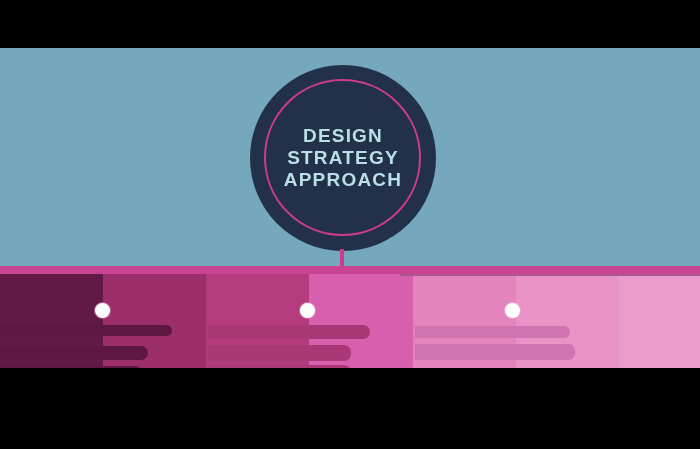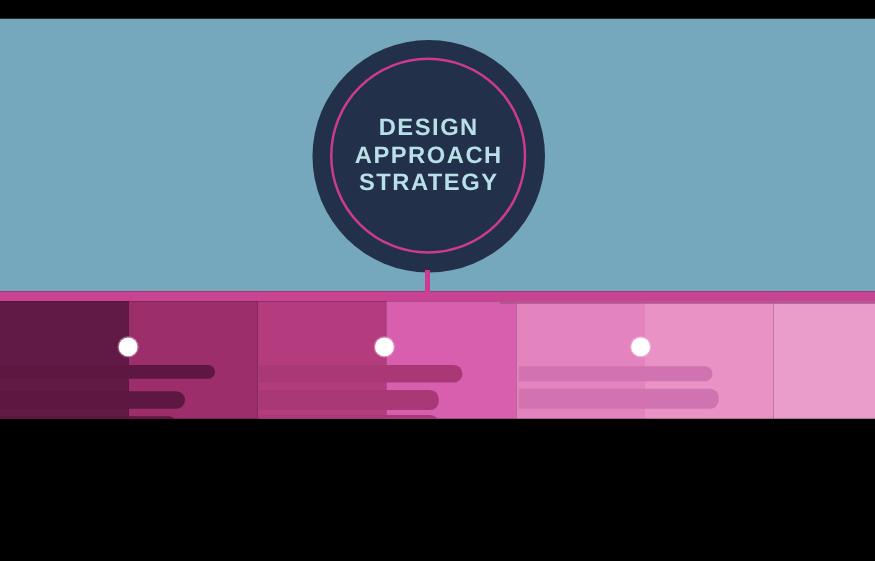--- a/index.html
+++ b/index.html
@@ -6,20 +6,21 @@
   body {
     width: 700px; height: 449px;
     font-family: "Liberation Sans", sans-serif;
     overflow: hidden;
   }
   #stage {
     position: relative;
     width: 700px; height: 335px;
     background: #000000;
     overflow: hidden;
+    margin-top: 33px;
   }
   .abs { position: absolute; }
   #sky {
     left: 0; top: 15px; width: 700px; height: 218px;
   }
   #badge-circle {
     left: 250px; top: 32px; width: 186px; height: 186px;
     border-radius: 50%;
     display: flex; align-items: center; justify-content: center;
   }
@@ -60,22 +61,22 @@
 <body>
 
 <div id="stage" style="background: rgb(0, 0, 0);">
 
   <div id="sky" class="abs" style="background: rgb(117, 168, 189);"></div>
 
   <div id="badge-circle" class="abs" style="background: rgb(34, 48, 74);">
     <div id="badge-ring" style="border-color: rgb(204, 59, 144);"></div>
     <div id="badge-title" style="color: rgb(185, 223, 232);">
       <div>DESIGN</div>
+      <div>STRATEGY</div>
       <div>APPROACH</div>
-      <div>STRATEGY</div>
     </div>
   </div>
 
   <div id="connector-line" class="abs" style="background: rgb(204, 59, 144);"></div>
 
   <div id="top-stripe" class="abs" style="background: rgb(200, 67, 145);"></div>
 
   <div id="bands-layer">
       <div class="band" style="left: 0px; width: 103px; background: rgb(97, 26, 69);"></div>
       <div class="band" style="left: 103px; width: 103px; background: rgb(156, 46, 107);"></div>

